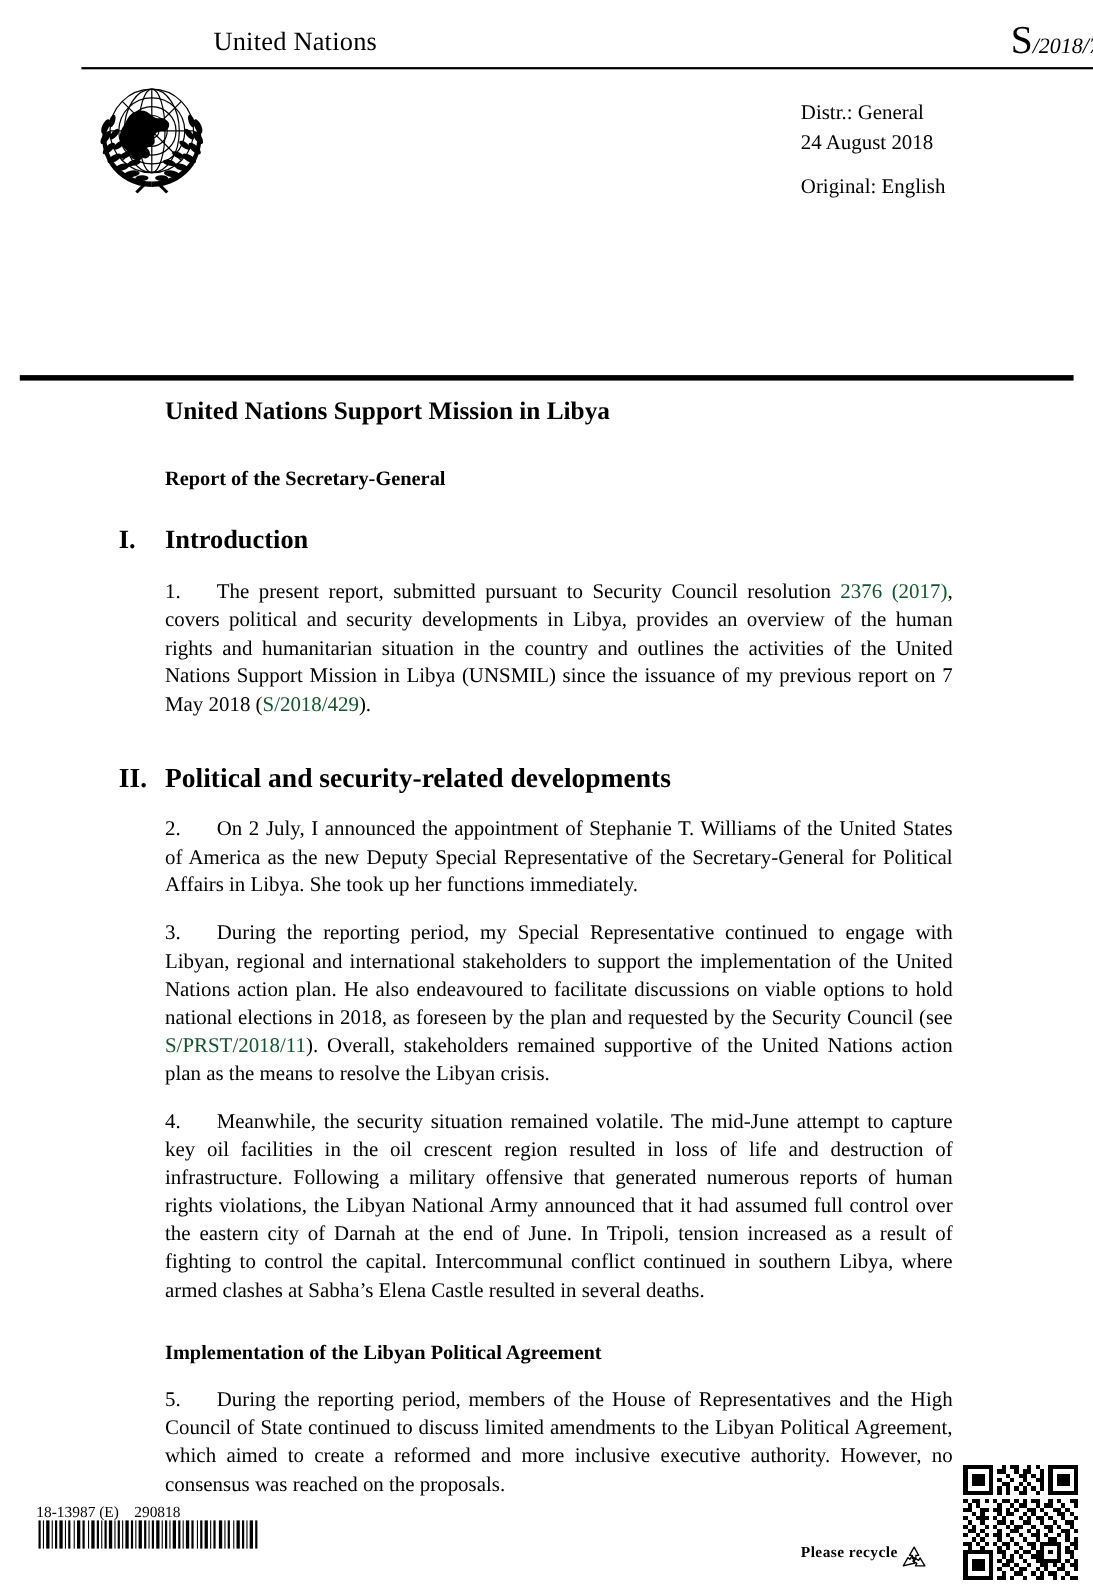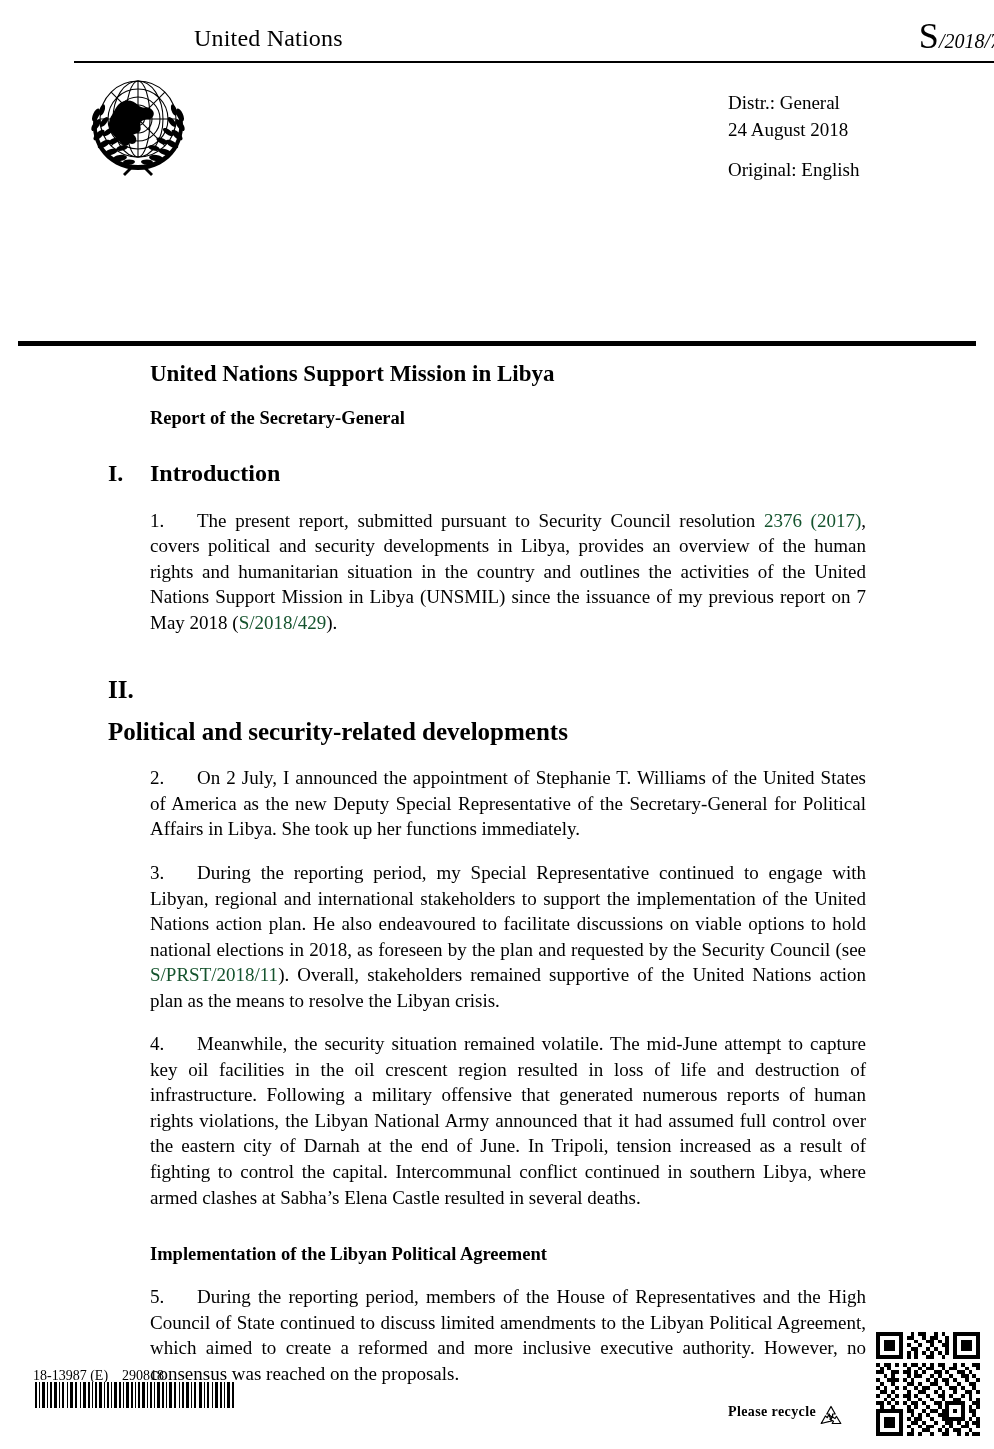--- a/index.html
+++ b/index.html
@@ -102,41 +102,40 @@
     width: 990px;
   }
   .title-main {
     margin: 0 0 0 150px;
     padding-top: 8px;
     font-size: 23px;
     font-weight: bold;
     line-height: 1.2;
   }
   .title-sub {
-    margin: 19px 0 0 150px;
+    margin: 37px 0 0 150px;
     font-size: 18.5px;
     font-weight: bold;
     line-height: 1.2;
   }
   .section-head {
     margin: 30px 0 0 0;
     padding-left: 108px;
     font-size: 24px;
     font-weight: bold;
     line-height: 1.2;
     display: flex;
   }
   .section-head .numeral {
     width: 42px;
     flex: 0 0 42px;
   }
   .section-head.sec-two {
     margin-top: 40px;
     font-size: 25px;
-    flex-direction: column;
   }
   .subsection-head {
     margin: 33px 0 0 150px;
     width: 716px;
     font-size: 18.5px;
     font-weight: bold;
     line-height: 1.25;
   }
   p.para {
     margin: 18px 0 0 150px;

